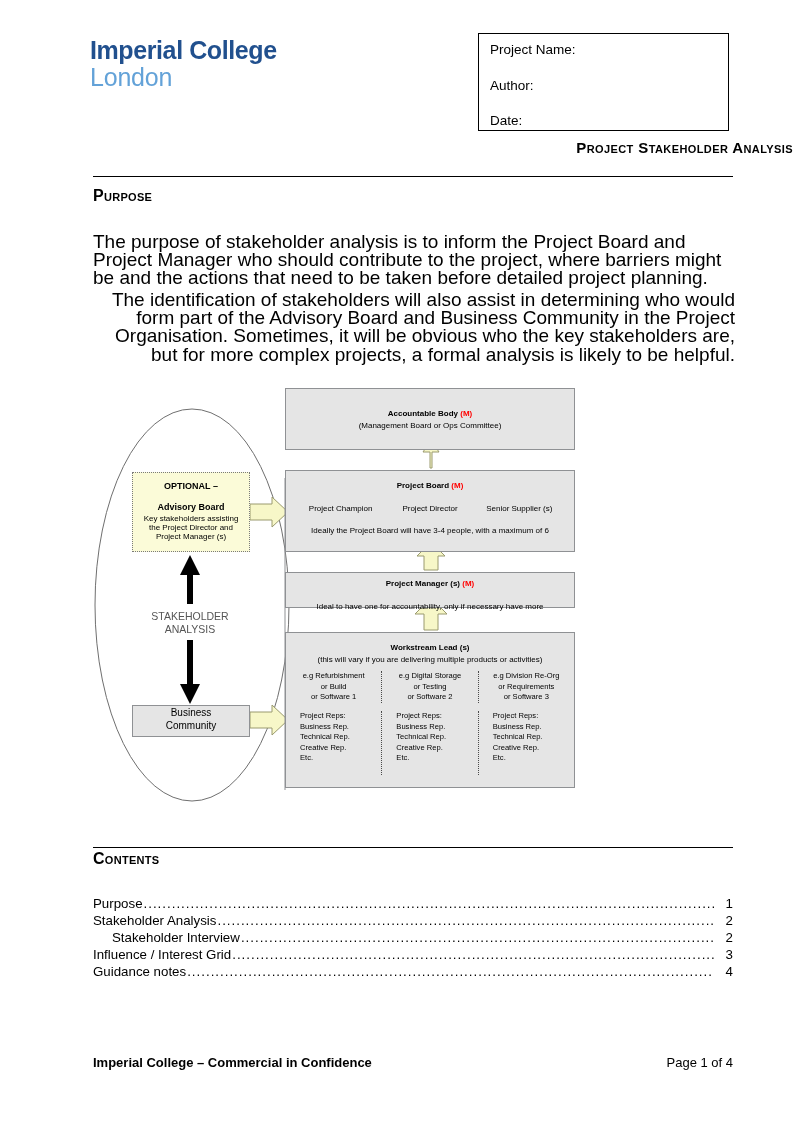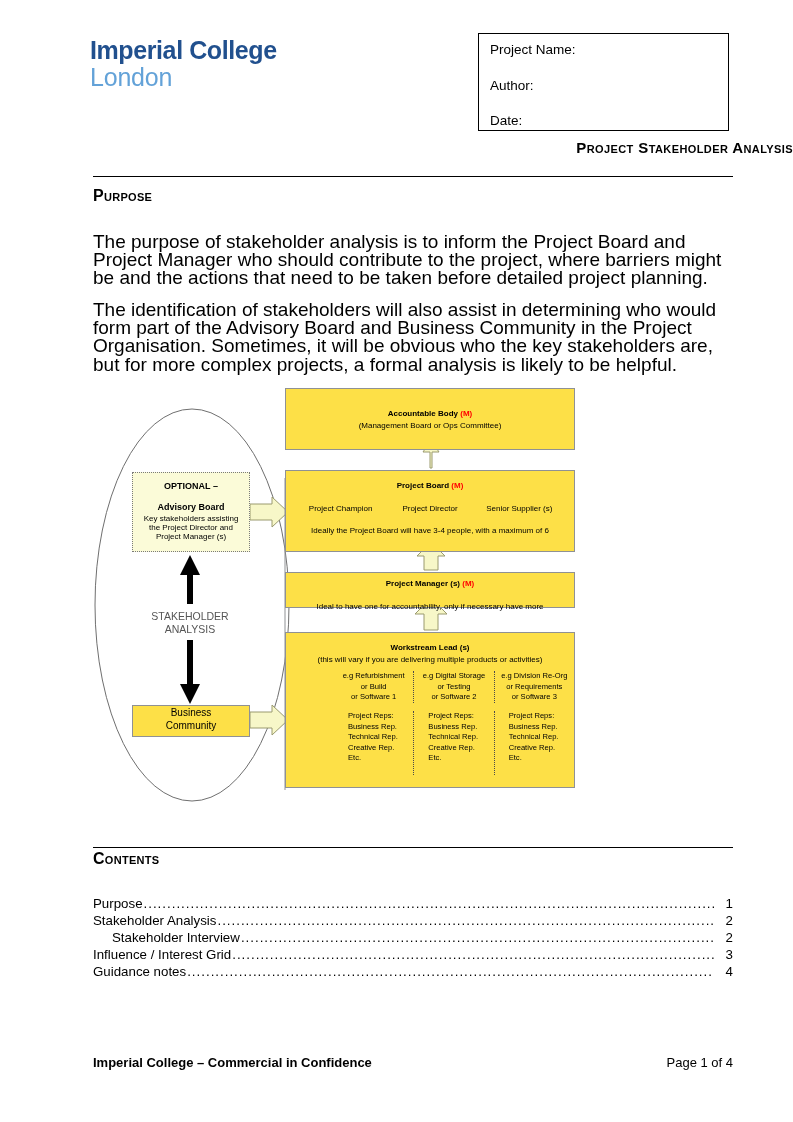--- a/index.html
+++ b/index.html
@@ -98,59 +98,58 @@
 
   .para {
     position: absolute;
     left: 93px;
     width: 642px;
     font-size: 19px;
     line-height: 18.2px;
     text-align: left;
   }
   .para1 { top: 233px; }
-  .para2 { top: 301px; }
+  .para2 { top: 291px; text-align: right; }
 
   
   .diagram {
     position: absolute;
     left: 0;
     top: 0;
     width: 793px;
     height: 1122px;
     pointer-events: none;
   }
 
   .dbox {
     position: absolute;
     box-sizing: border-box;
     font-size: 8px;
     color: #000;
     text-align: center;
   }
   .blue {
-    background: #fde047;
+    background: #e5e5e5;
     border: 1px solid #8f9194;
   }
   .yellow-dotted {
     background: #fbfbd8;
     border: 1px dotted #7a7a7a;
   }
 
   .dbox .t-bold {
     font-weight: bold;
     font-size: 8px;
   }
   .red-m { color: #ff0000; font-weight: bold; }
 
   .wsl-cols {
     position: absolute;
     left: 0; right: 0;
     display: flex;
-    padding-left: 48px;
   }
   .wsl-col {
     flex: 1;
     font-size: 7.6px;
     line-height: 10.5px;
     text-align: center;
     padding: 0 4px;
     box-sizing: border-box;
   }
   .wsl-col.divider { border-left: 1px dotted #4a4a4a; }

